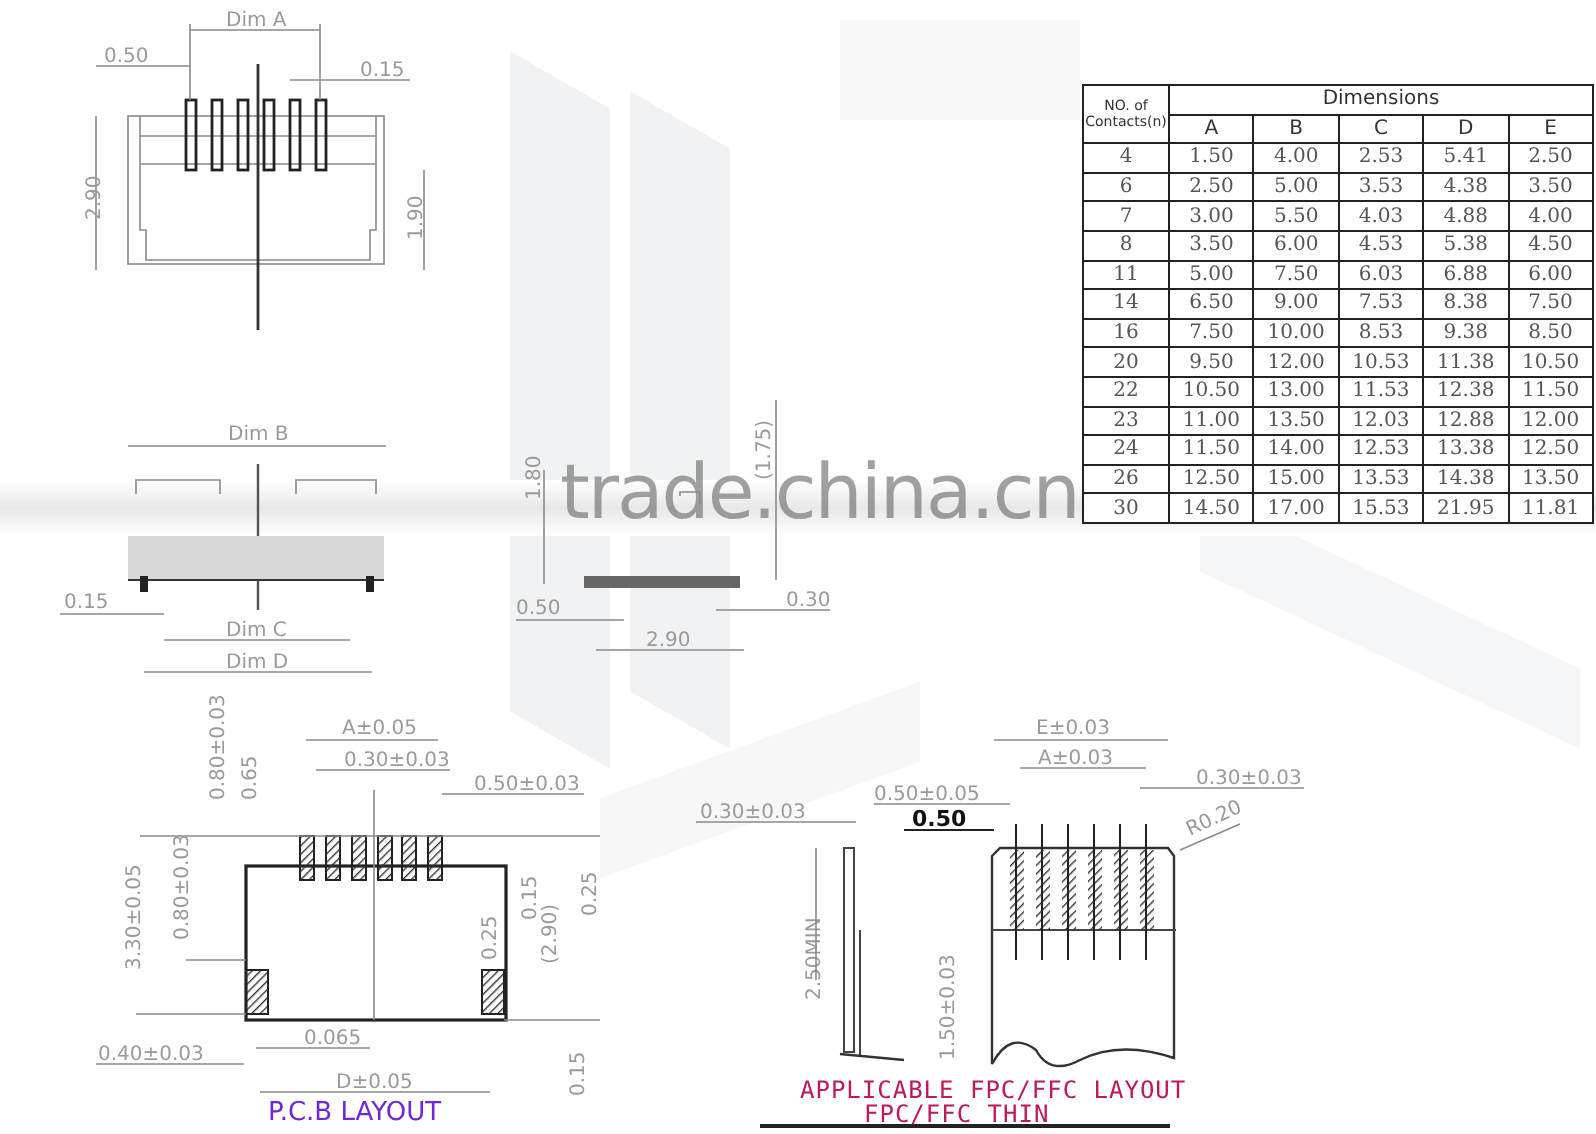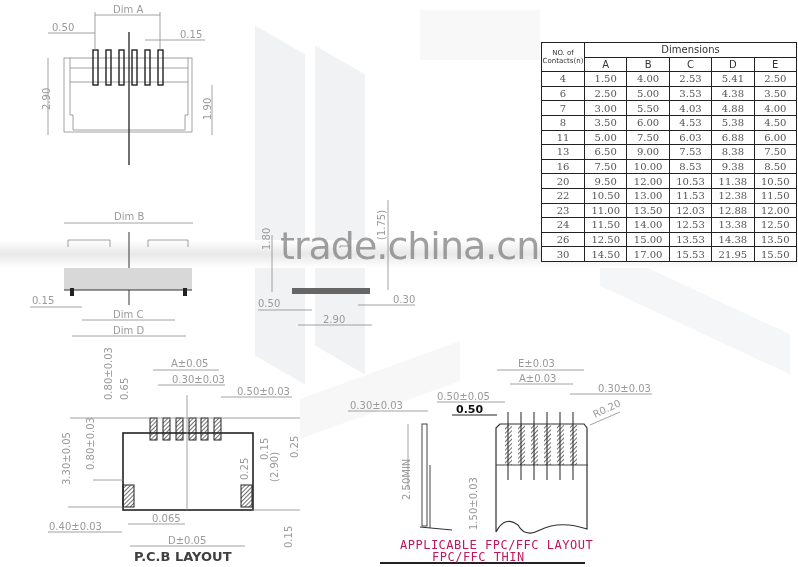--- a/index.html
+++ b/index.html
@@ -10,21 +10,21 @@
   .lbl-b { font-family:"DejaVu Sans", sans-serif; fill:#111; font-weight:bold; }
   .ln { stroke:#8a8a8a; stroke-width:0.8; fill:none; }
   .lnk { stroke:#222; stroke-width:1.4; fill:none; }
   .watermark-text { position:absolute; left:280px; top:224px; font-family:"DejaVu Sans", sans-serif; font-size:38px; color:rgba(110,110,110,0.65); letter-spacing:-1px; }
   .blurband { position:absolute; background:linear-gradient(#ffffff, #e8e8e8 50%, #ffffff); }
 
   table.dims { position:absolute; left:541px; top:42px; width:256px; border-collapse:collapse; background:#fff; }
   table.dims td, table.dims th { border:1.4px solid #222; text-align:center; padding:0; height:13.6px; font-size:10px; color:#555; font-family:"DejaVu Serif", serif; }
   table.dims th { font-family:"DejaVu Sans", sans-serif; font-weight:normal; color:#333; }
   table.dims th.hdr-n { font-size:7px; line-height:8px; width:42px; }
-  .caption { position:absolute; font-family:"DejaVu Sans", sans-serif; font-weight:bold; color:#404040; }
+  .caption { position:absolute; font-family:"DejaVu Sans", sans-serif; font-weight:normal; color:#6d28d9; }
   .caption2 { position:absolute; font-family:"DejaVu Sans Mono", monospace; color:#be185d; font-size:12px; letter-spacing:0.5px; }
 </style>
 </head>
 <body>
 
 <div class="wm" style="left:255px;top:40px;width:50px;height:330px;transform:skewY(30deg);"></div>
 <div class="wm" style="left:315px;top:60px;width:50px;height:300px;transform:skewY(30deg);"></div>
 <div class="wm" style="left:420px;top:10px;width:120px;height:50px;opacity:0.5;"></div>
 <div class="wm" style="left:600px;top:290px;width:190px;height:40px;transform:skewY(25deg);opacity:0.7;"></div>
 <div class="wm" style="left:300px;top:370px;width:160px;height:40px;transform:skewY(-20deg);opacity:0.6;"></div>
@@ -238,21 +238,21 @@
       </tr>
       <tr>
         <td>11</td>
         <td>5.00</td>
         <td>7.50</td>
         <td>6.03</td>
         <td>6.88</td>
         <td>6.00</td>
       </tr>
       <tr>
-        <td>13</td>
+        <td>14</td>
         <td>6.50</td>
         <td>9.00</td>
         <td>7.53</td>
         <td>8.38</td>
         <td>7.50</td>
       </tr>
       <tr>
         <td>16</td>
         <td>7.50</td>
         <td>10.00</td>
@@ -299,16 +299,16 @@
         <td>13.53</td>
         <td>14.38</td>
         <td>13.50</td>
       </tr>
       <tr>
         <td>30</td>
         <td>14.50</td>
         <td>17.00</td>
         <td>15.53</td>
         <td>21.95</td>
-        <td>15.50</td>
+        <td>11.81</td>
       </tr>
     </tbody>
 </table>
 
 </body></html>

